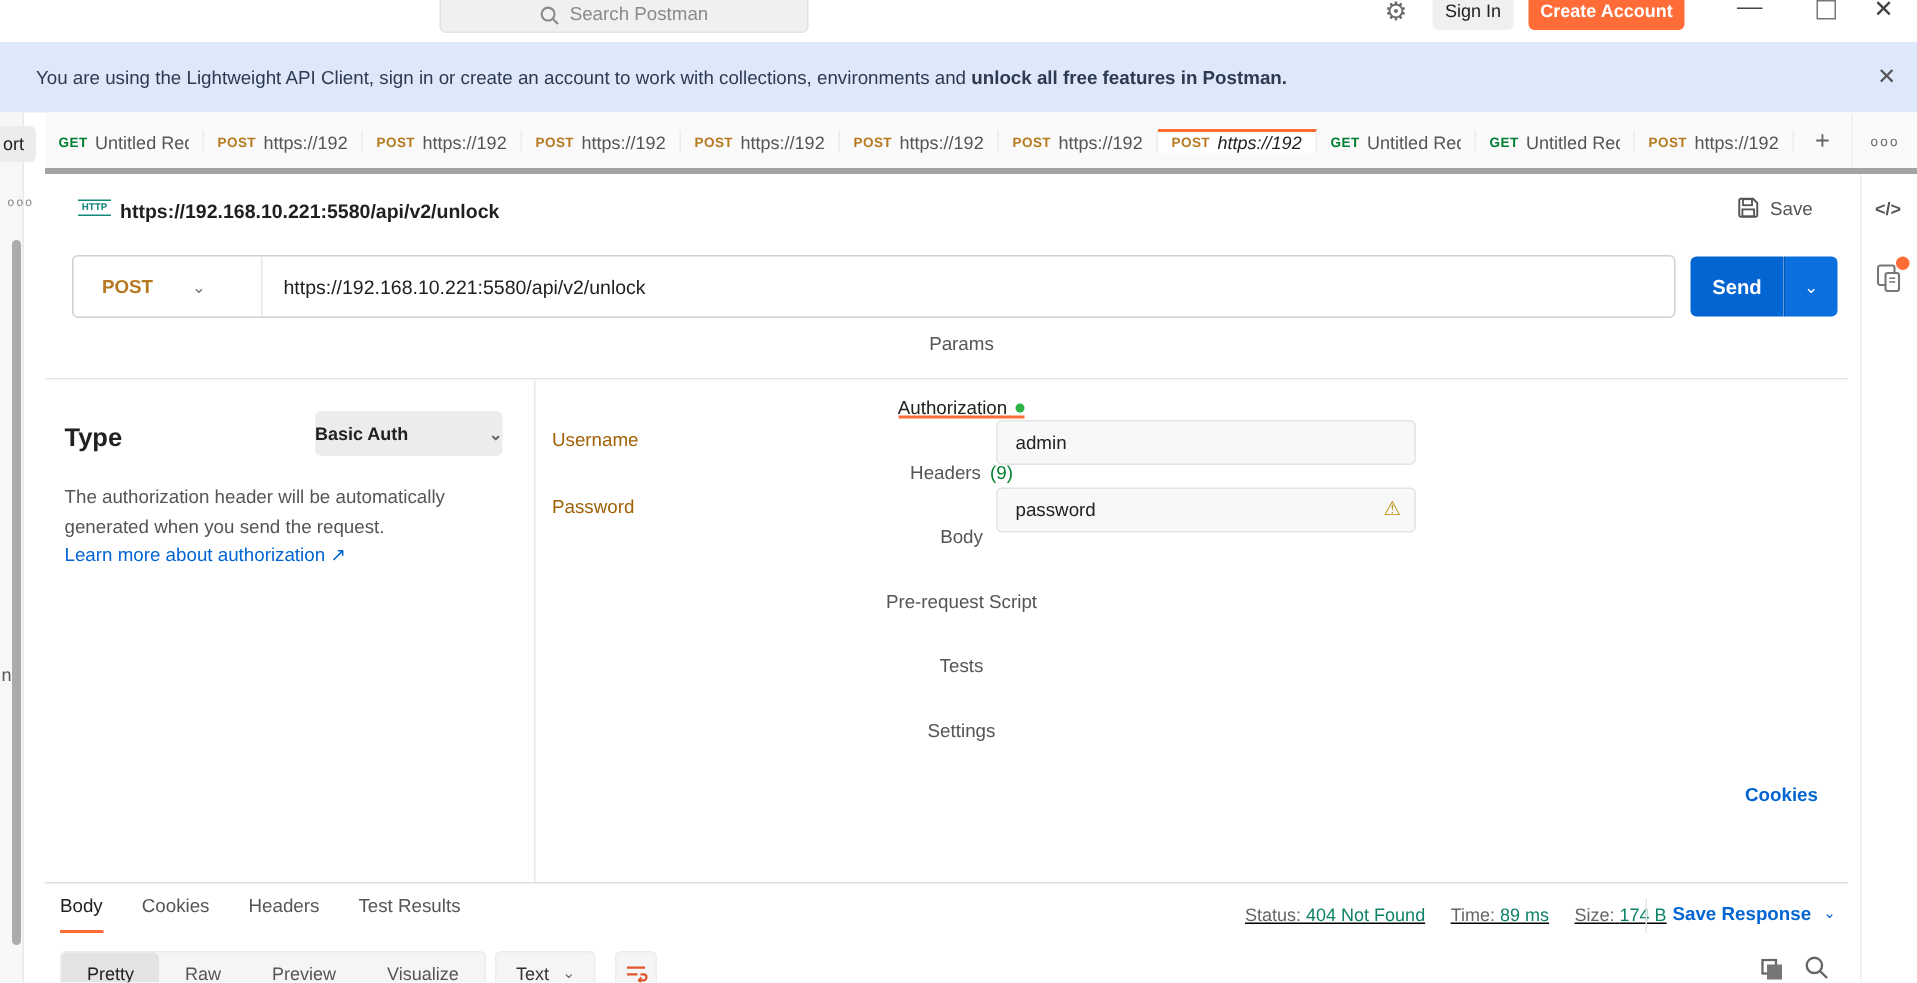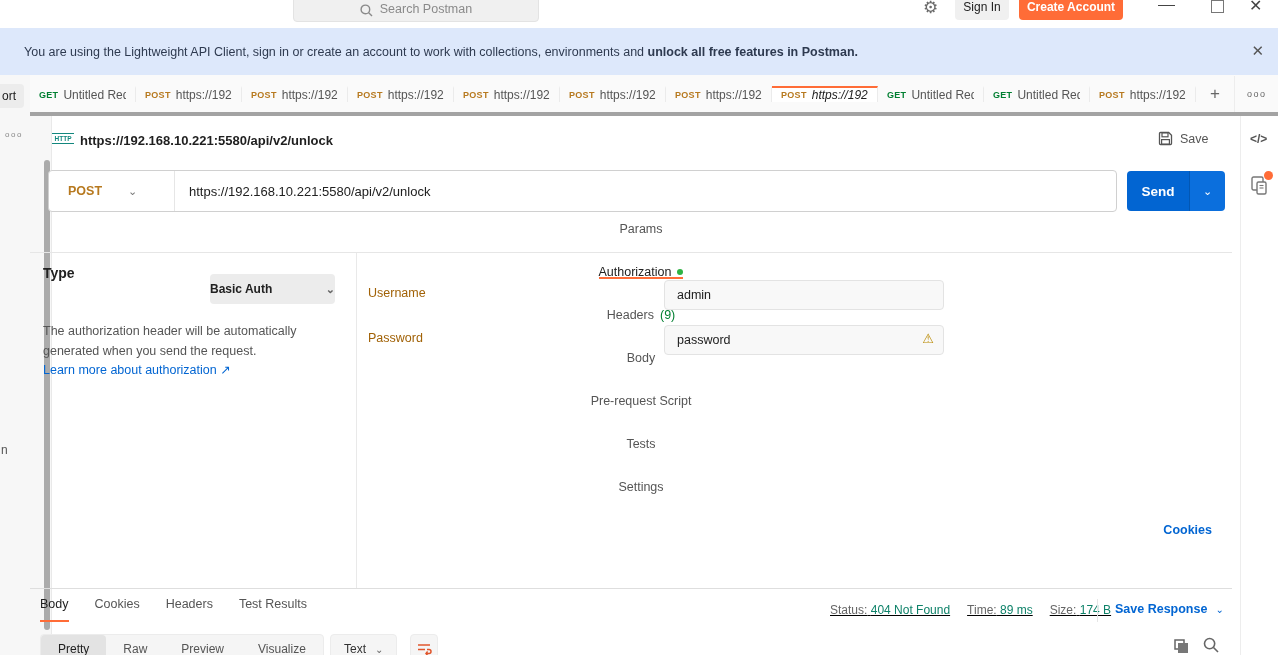--- a/index.html
+++ b/index.html
@@ -25,21 +25,21 @@
   .win-max { position:absolute; left:1211px; top:0px; width:13px; height:13px; border:1.6px solid #777; }
   .win-close { position:absolute; left:1249px; top:-4px; font-size:16px; color:#444; }
 
   
   .banner { position:absolute; top:28px; left:0; width:1278px; height:47px; background:#dde8fb;
     display:flex; align-items:center; padding-left:24px; font-size:12.5px; color:#2e3a50; }
   .banner b { font-weight:700; }
   .banner-close { position:absolute; right:14px; top:14px; font-size:15px; color:#555; }
 
   
-  .left-rail { position:absolute; top:75px; left:0; width:52px; height:580px;
+  .left-rail { position:absolute; top:75px; left:0; width:16px; height:580px;
     background:#f7f7f7; border-right:1px solid #e9e9e9; }
   .rail-import { position:absolute; top:9px; left:-8px; padding:5px 8px 5px 10px;
     background:#ececec; border-radius:4px; color:#212121; font-size:12px; }
   .rail-more { position:absolute; top:55px; left:5px; font-size:8px; letter-spacing:1.5px; color:#888; }
   .rail-scrollbar { position:absolute; top:85px; right:1px; width:6px; height:470px;
     background:#ababab; border-radius:3px; }
   .rail-frag { position:absolute; top:368px; left:1px; font-size:12px; color:#555; }
 
   
   .tabstrip { position:absolute; top:75px; left:30px; width:1248px; height:41px;
@@ -96,21 +96,21 @@
     display:flex; align-items:center; gap:6px; }
   .req-tab.active { color:#212121; }
   .req-tab.active::after { content:""; position:absolute; left:0; right:0; bottom:0;
     border-bottom:2px solid #ff6c37; }
   .req-tab .dot { width:6px; height:6px; border-radius:50%; background:#2fb344; }
   .req-tab .count { color:#007f31; }
   .cookies-link { margin-left:auto; padding-right:20px; color:#0265d2; font-weight:700; font-size:12.5px; }
 
   
   .pane-divider { position:absolute; left:356px; top:253px; height:335px; border-left:1px solid #e9e9e9; }
-  .type-label { position:absolute; left:43px; top:265px; font-size:14px; font-weight:700; color:#212121; }
+  .type-label { position:absolute; left:43px; top:282px; font-size:17px; font-weight:700; color:#212121; }
   .type-select { position:absolute; left:210px; top:274px; width:125px; height:30px;
     background:#ececec; border-radius:4px; display:flex; align-items:center; padding:0 0;
     font-size:12px; font-weight:600; color:#212121; }
   .type-select .chev { margin-left:auto; color:#666; font-size:11px; }
   .auth-helper { position:absolute; left:43px; top:322px; width:276px; font-size:12.5px;
     color:#555; line-height:19.5px; }
   .auth-link { position:absolute; left:43px; top:362px; font-size:12.5px; color:#0265d2; }
 
   .field-label { position:absolute; font-size:12.5px; color:#a16207; }
   .field-wrap { position:absolute; width:280px; height:30px; }

